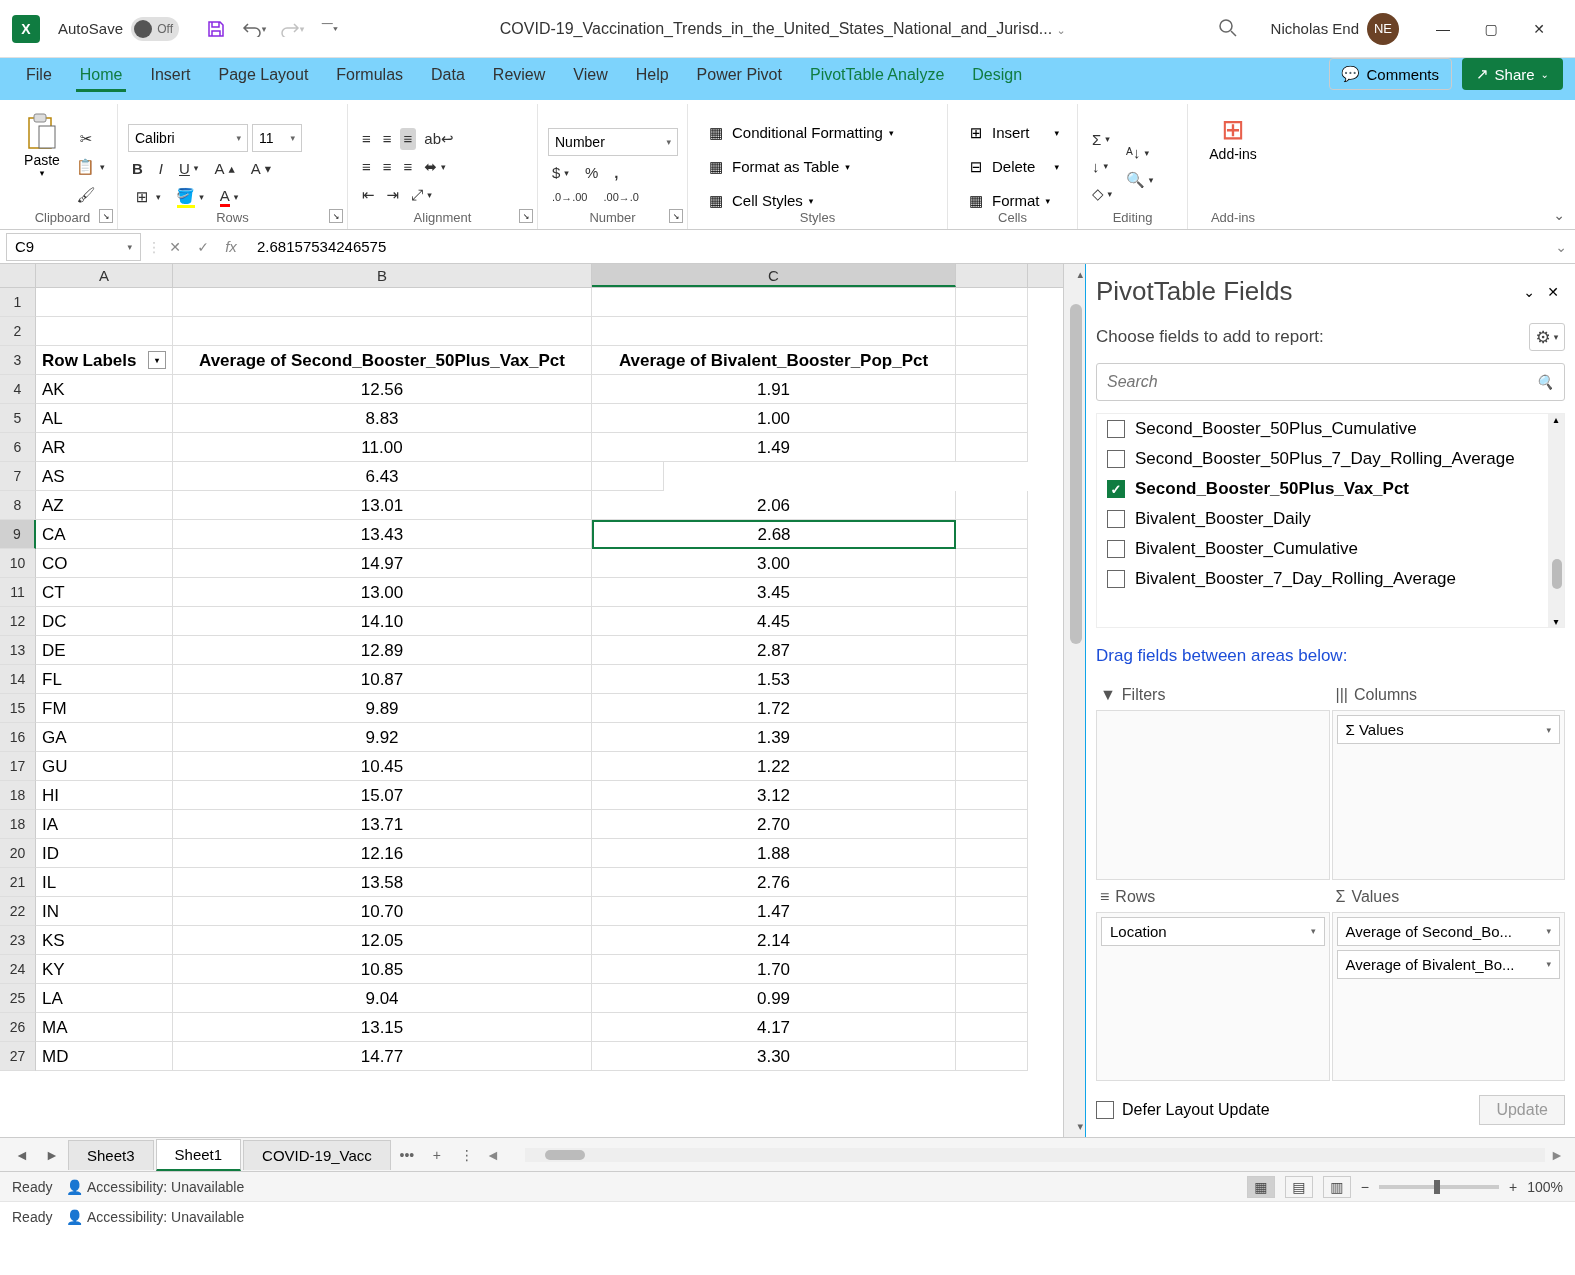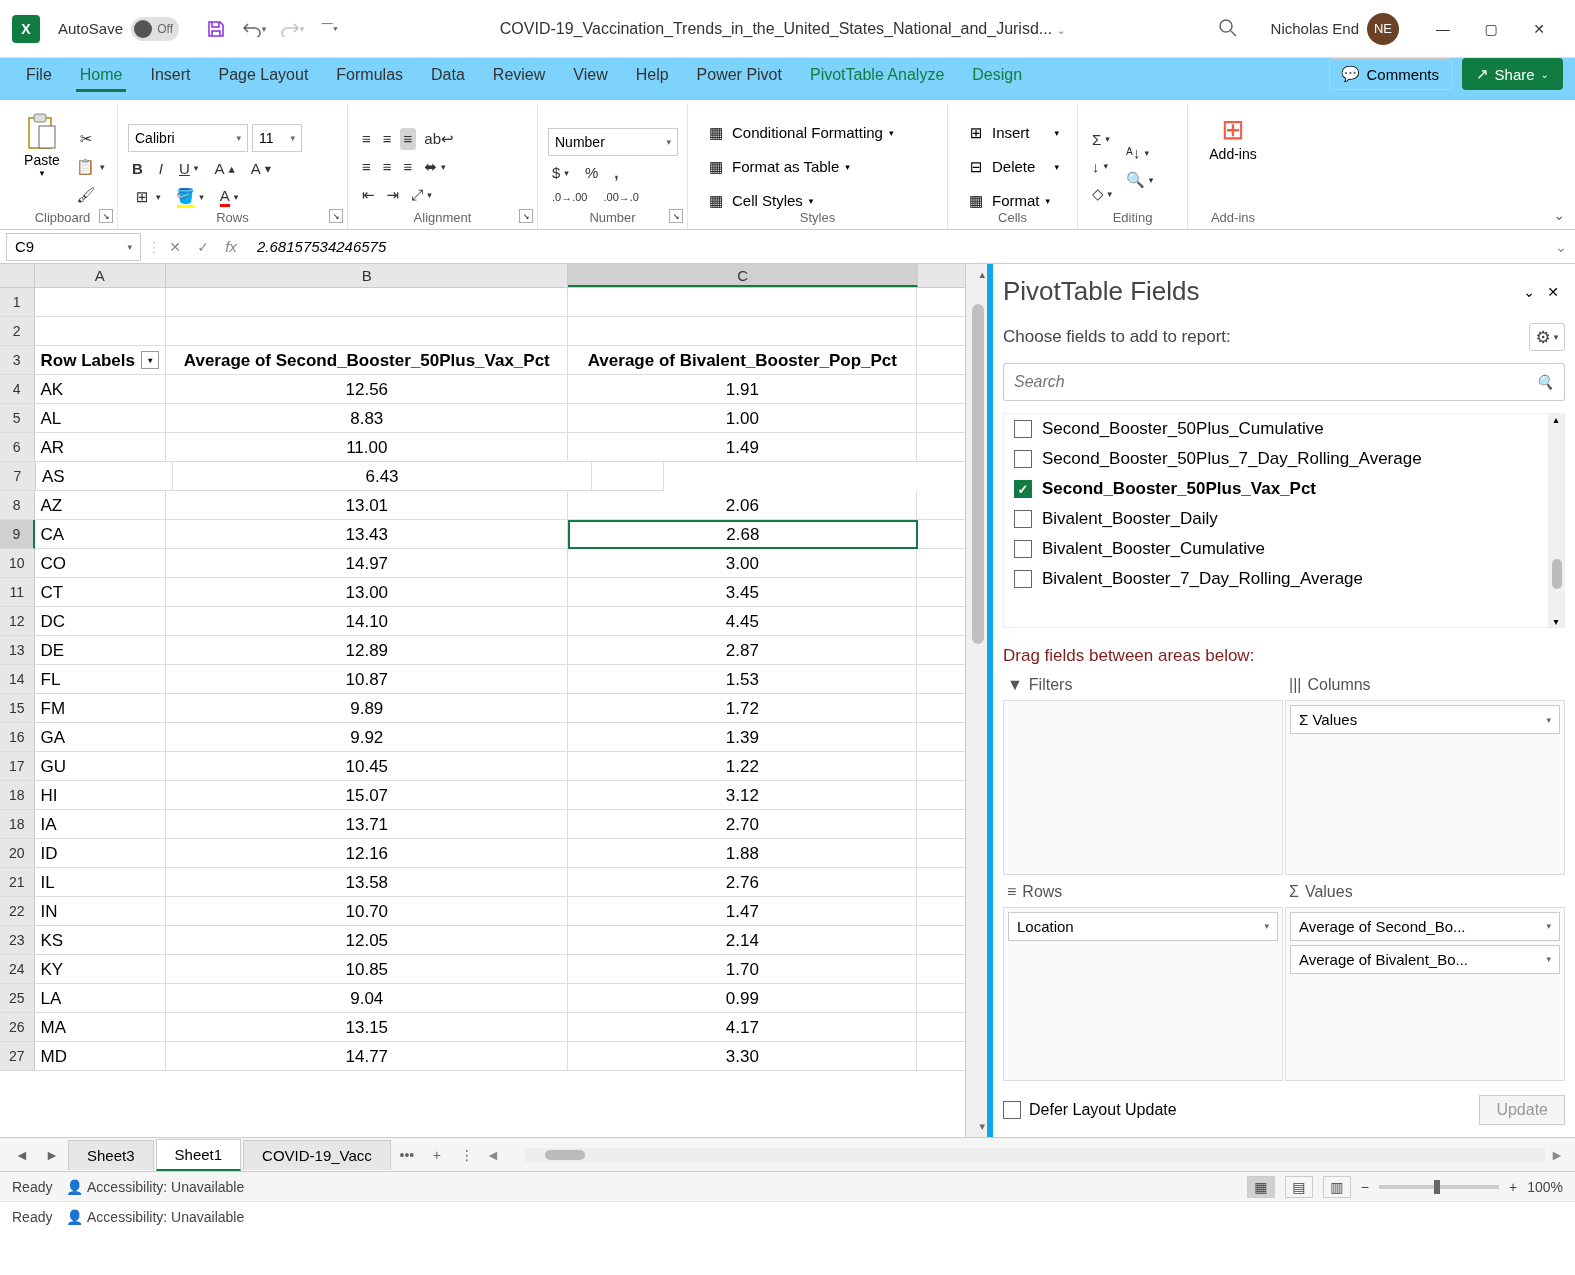--- a/index.html
+++ b/index.html
@@ -49,21 +49,21 @@
 .rbtn-wide { padding: 4px 8px; display: flex; align-items: center; gap: 6px; font-size: 15px; }
 .dialog-launcher { position: absolute; bottom: 6px; right: 4px; width: 14px; height: 14px; border: 1px solid #aaa; font-size: 8px; display: flex; align-items: center; justify-content: center; }
 .align-active { background: #d4d4d4; border-radius: 3px; }
 .collapse-ribbon { position: absolute; bottom: 6px; right: 10px; font-size: 14px; color: #666; }
 
 
 .formula-bar { height: 34px; border-bottom: 1px solid #ccc; display: flex; align-items: center; background: #fff; }
 .name-box { width: 135px; height: 28px; border: 1px solid #ccc; margin: 0 6px; padding: 0 8px; display: flex; align-items: center; font-size: 15px; }
 .fb-btn { width: 28px; height: 28px; display: flex; align-items: center; justify-content: center; color: #888; }
 .fx { font-style: italic; font-size: 15px; }
-.formula-input { flex: 1; padding: 0 12px; font-size: 15px; font-style: italic; }
+.formula-input { flex: 1; padding: 0 12px; font-size: 15px; }
 
 
 .main { display: flex; height: 873px; position: relative; }
 
 
 .grid { flex: 1; overflow: hidden; position: relative; }
 .col-headers { display: flex; height: 24px; background: #e7e7e7; border-bottom: 1px solid #ccc; }
 .corner { width: 36px; border-right: 1px solid #ccc; background: #e7e7e7; }
 .ch { border-right: 1px solid #ccc; text-align: center; font-size: 15px; color: #333; line-height: 24px; background: #e7e7e7; }
 .ch.sel { background: #d0d0d0; border-bottom: 2px solid #107c41; }
@@ -76,37 +76,37 @@
 .cell.r { text-align: center; }
 .cell.selected { border: 2px solid #107c41; line-height: 25px; }
 .filter-btn { float: right; width: 18px; height: 18px; border: 1px solid #999; margin-top: 5px; display: flex; align-items: center; justify-content: center; font-size: 8px; background: #fff; }
 .wA { width: 137px; } .wB { width: 419px; } .wC { width: 364px; } .wD { width: 72px; }
 
 .vscroll-spacer { width: 22px; background: #f0f0f0; border-left: 1px solid #ccc; position: absolute; right: 0; top: 0; bottom: 0; }
 .vscroll-thumb { position: absolute; right: 3px; top: 40px; width: 12px; height: 340px; background: #c0c0c0; border-radius: 6px; }
 .vscroll-arrow { position: absolute; right: 2px; font-size: 11px; color: #666; }
 
 
-.pane { width: 588px; border-left: 6px solid #0ea5e9; background: #fff; display: flex; flex-direction: column; padding: 12px 10px; }
+.pane { width: 490px; border-left: 1px solid #0ea5e9; background: #fff; display: flex; flex-direction: column; padding: 12px 10px; }
 .pane-header { display: flex; align-items: center; margin-bottom: 16px; }
 .pane-title { font-size: 26px; color: #444; flex: 1; }
 .pane-x { width: 24px; height: 24px; display: flex; align-items: center; justify-content: center; cursor: pointer; }
 .pane-sub { font-size: 17px; color: #444; margin-bottom: 12px; display: flex; align-items: center; }
 .gear { width: 36px; height: 28px; border: 1px solid #ccc; border-radius: 3px; margin-left: auto; display: flex; align-items: center; justify-content: center; gap: 3px; }
 .search-box { height: 38px; border: 1px solid #ccc; border-radius: 3px; display: flex; align-items: center; padding: 0 10px; margin-bottom: 12px; gap: 8px; font-style: italic; color: #888; }
 .search-box input { border: none; flex: 1; font-size: 16px; outline: none; font-style: italic; }
 .field-list { border: 1px solid #eee; height: 215px; overflow: hidden; position: relative; }
 .field-item { display: flex; align-items: center; padding: 5px 10px; gap: 10px; font-size: 17px; }
 .field-item.checked { font-weight: bold; }
 .chk { width: 18px; height: 18px; border: 1px solid #666; display: flex; align-items: center; justify-content: center; font-size: 13px; }
 .chk.on { background: #107c41; border-color: #107c41; color: #fff; }
 .fl-scroll { position: absolute; right: 0; top: 0; bottom: 0; width: 16px; background: #f0f0f0; }
 .fl-thumb { position: absolute; right: 2px; top: 145px; width: 10px; height: 30px; background: #bbb; border-radius: 5px; }
 
-.drag-label { font-size: 17px; color: #7f1d1d; margin: 18px 0 4px; }
+.drag-label { font-size: 17px; color: #1d4ed8; margin: 18px 0 14px; }
 .areas { flex: 1; display: grid; grid-template-columns: 1fr 1fr; grid-template-rows: 1fr 1fr; gap: 2px; }
 .area { border: none; display: flex; flex-direction: column; }
 .area-hdr { font-size: 16px; color: #555; padding: 6px 4px; display: flex; align-items: center; gap: 6px; }
 .area-body { flex: 1; border: 1px solid #ddd; padding: 4px; background: #fafafa; min-height: 80px; }
 .area-pill { background: #fff; border: 1px solid #ccc; padding: 5px 8px; font-size: 15px; display: flex; align-items: center; margin-bottom: 4px; }
 .area-pill .caret-s { margin-left: auto; }
 
 .defer { display: flex; align-items: center; gap: 8px; margin-top: 14px; font-size: 16px; }
 .update-btn { margin-left: auto; padding: 5px 16px; border: 1px solid #ccc; color: #999; background: #f5f5f5; }
 

